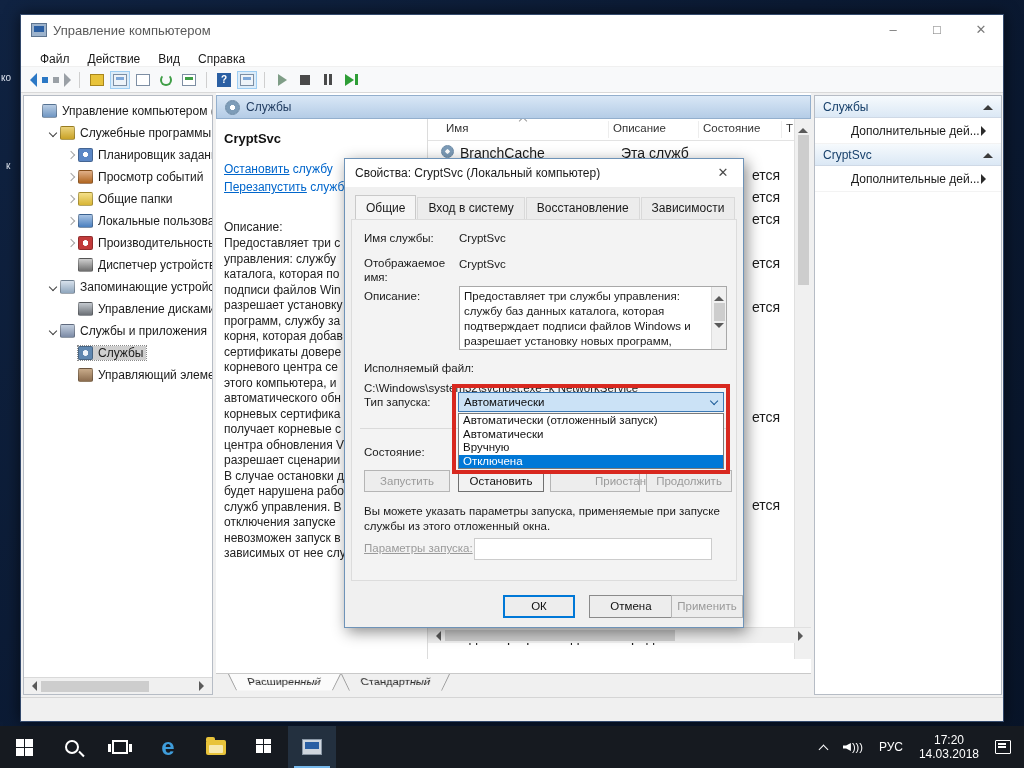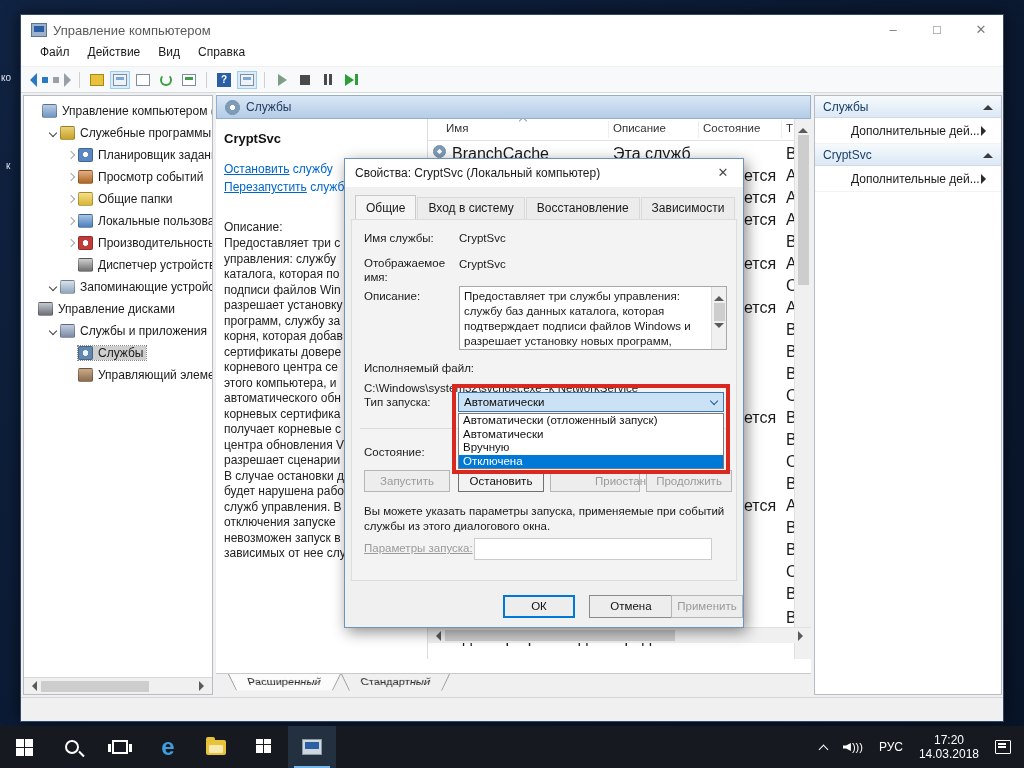--- a/index.html
+++ b/index.html
@@ -10,21 +10,21 @@
 
   
   .window{position:absolute;left:20px;top:14px;width:984px;height:708px;background:#fff;
     border:1px solid #33496b;box-shadow:0 0 14px rgba(0,0,0,.6);}
   .titlebar{height:30px;display:flex;align-items:center;background:#fff;}
   .titlebar .appico{width:16px;height:14px;margin:0 6px 0 10px;position:relative;background:#9db3cc;border:1px solid #5d748f;}
   .titlebar .appico::after{content:"";position:absolute;left:2px;top:2px;right:2px;height:6px;background:#2b5fa3;}
   .titlebar .t{font-size:13px;color:#5a5a5a;}
   .wctrl{margin-left:auto;display:flex;}
   .wctrl span{width:44px;text-align:center;font-size:13px;color:#7a7a7a;line-height:30px;}
-  .menubar{height:22px;display:flex;align-items:flex-start;gap:0;background:#fff;padding-left:10px;border-bottom:1px solid #f0f0f0;}
+  .menubar{height:22px;display:flex;align-items:flex-end;gap:0;background:#fff;padding-left:10px;border-bottom:1px solid #f0f0f0;}
   .menu-item{font-size:12px;color:#1a1a1a;padding:0 9px;}
   .toolbar{height:26px;display:flex;align-items:center;background:#f8f9fa;border-bottom:1px solid #d9d9d9;padding-left:8px;gap:3px;}
   .tbico{width:20px;height:18px;position:relative;display:flex;align-items:center;justify-content:center;}
   .tbico.hl{border:1px solid #9ecdf2;background:#dcecf9;}
   .tbsep{width:1px;height:16px;background:#cfcfcf;margin:0 4px;}
   .arrowico{position:relative;width:14px;height:10px;}
   .arrowico .head{position:absolute;top:-2px;width:0;height:0;border:7px solid transparent;}
   .arrowico.back .head{left:-2px;border-right-color:#2b78c5;border-left:none;}
   .arrowico.back .bar{position:absolute;left:10px;top:2px;width:6px;height:6px;background:#2b78c5;}
   .arrowico.fwd .head{right:-2px;border-left-color:#9aa0a6;border-right:none;}
@@ -91,21 +91,21 @@
   .linkline .lnk{text-decoration:underline;}
   .ldesc-label{margin:26px 0 2px 8px;font-size:12px;color:#222;}
   .ldesc{margin-left:8px;font-size:12px;line-height:15.5px;color:#222;white-space:nowrap;overflow:hidden;}
 
   .svclist{position:absolute;left:212px;top:26px;right:0;bottom:40px;background:#fff;overflow:hidden;}
   .listhead{position:absolute;left:0;top:0;right:17px;height:22px;border-bottom:1px solid #e3e3e3;font-size:11.5px;color:#333;}
   .lh{position:absolute;top:3px;}
   .lh.c1{left:18px;} .lh.c2{left:185px;} .lh.c3{left:275px;} .lh.c4{left:358px;}
   .sortchev{position:absolute;left:92px;top:-1px;border:solid #9a9a9a;border-width:0 1.5px 1.5px 0;padding:2.5px;transform:rotate(-135deg);}
   .colline{position:absolute;top:2px;bottom:2px;width:1px;background:#ededed;}
-  .lrow{position:absolute;left:0;right:17px;height:22px;font-size:16px;color:#1a1a1a;text-align:right;}
+  .lrow{position:absolute;left:8px;right:17px;height:22px;font-size:14px;color:#1a1a1a;text-align:right;}
   .lrow .gearico{position:absolute;left:5px;top:4px;width:13px;height:13px;}
   .lrow .nm{position:absolute;left:24px;top:4px;white-space:nowrap;}
   .lrow .ds{position:absolute;left:185px;top:4px;white-space:nowrap;}
   .lrow .st{position:absolute;left:316px;top:4px;}
   .lrow .tp{position:absolute;left:358px;top:4px;}
   .vscroll{position:absolute;right:0;top:0;width:17px;bottom:0;background:#f0f0f0;border-left:1px solid #e0e0e0;}
   .vtri.u{border:5px solid transparent;border-bottom-color:#5a5a5a;margin:4px auto 2px;}
   .vtri.d{border:5px solid transparent;border-top-color:#5a5a5a;margin:2px auto;}
   .vthumb{width:11px;background:#cdcdcd;margin:2px auto;}
   .listhscroll{position:absolute;left:212px;right:0;bottom:56px;height:16px;background:#f0f0f0;border-top:1px solid #e0e0e0;display:flex;align-items:center;}
@@ -341,21 +341,21 @@
             </div>
             <div class="trow" style="padding-left: 22px;">
               <span class="chevbox">
                 <span class="chev exp"></span>
               </span>
               <span class="selwrap">
                 <span class="ticon i-storage"></span>
                 <span class="tlabel">Запоминающие устройст</span>
               </span>
             </div>
-            <div class="trow" style="">
+            <div class="trow" style="padding-left: 40px;">
               <span class="chevbox"></span>
               <span class="selwrap">
                 <span class="ticon i-diskmgmt"></span>
                 <span class="tlabel">Управление дисками</span>
               </span>
             </div>
             <div class="trow" style="padding-left: 22px;">
               <span class="chevbox">
                 <span class="chev exp"></span>
               </span>
@@ -610,21 +610,21 @@
         </div>
       <div class="redbox"></div>
       <div class="dhr"></div>
       <span class="dlabel" style="left:12px;top:226px;">Состояние:</span>
 
       <span class="sbtn" style="left:12px;width:86px;">Запустить</span>
       <span class="sbtn enabled" style="left:106px;width:86px;">Остановить</span>
       <span class="sbtn" style="left:198px;width:90px;padding-left:44px;">Приостановить</span>
       <span class="sbtn" style="left:294px;width:86px;">Продолжить</span>
 
-      <div class="hint">Вы можете указать параметры запуска, применяемые при событий службы из этого диалогового окна.</div>
+      <div class="hint">Вы можете указать параметры запуска, применяемые при запуске службы из этого отложенный окна.</div>
       <span class="dlabel" style="left:12px;top:322px;color:#9a9a9a;text-decoration:underline;">Параметры запуска:</span>
       <div class="dinput"></div>
     </div>
     <div class="dfoot">
       <span class="fbtn focus" style="left:158px;width:72px;">ОК</span>
       <span class="fbtn" style="left:244px;width:84px;">Отмена</span>
       <span class="fbtn disabled" style="left:326px;width:72px;">Применить</span>
     </div>
   </div>
 

